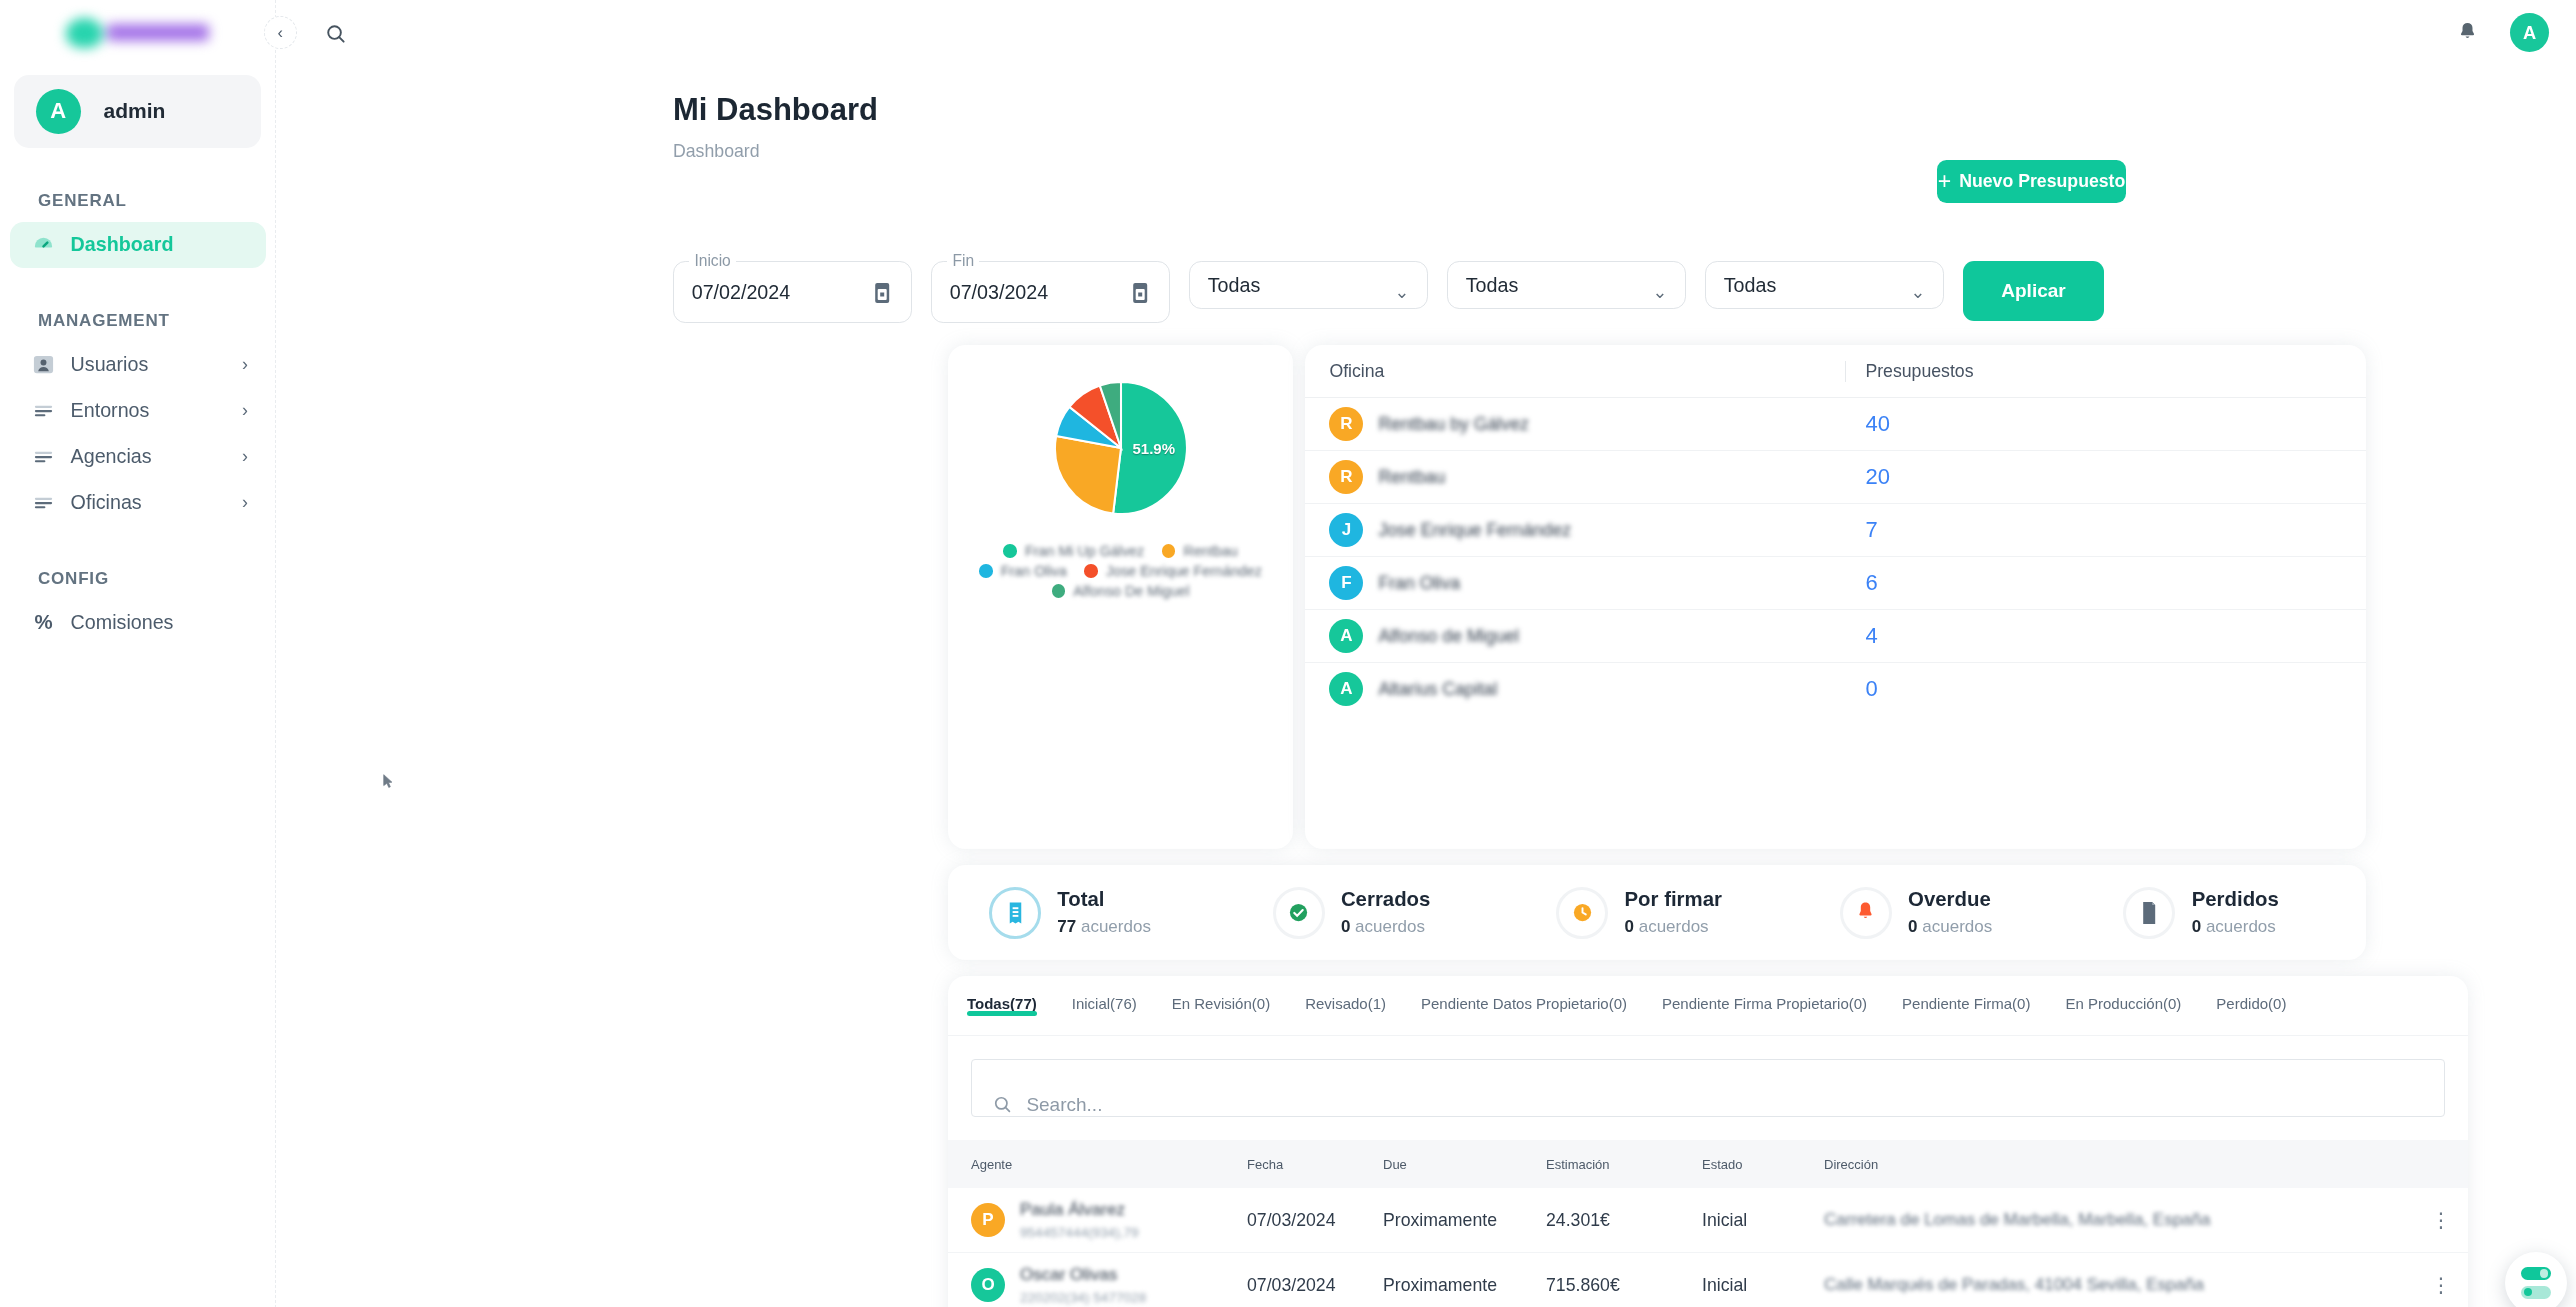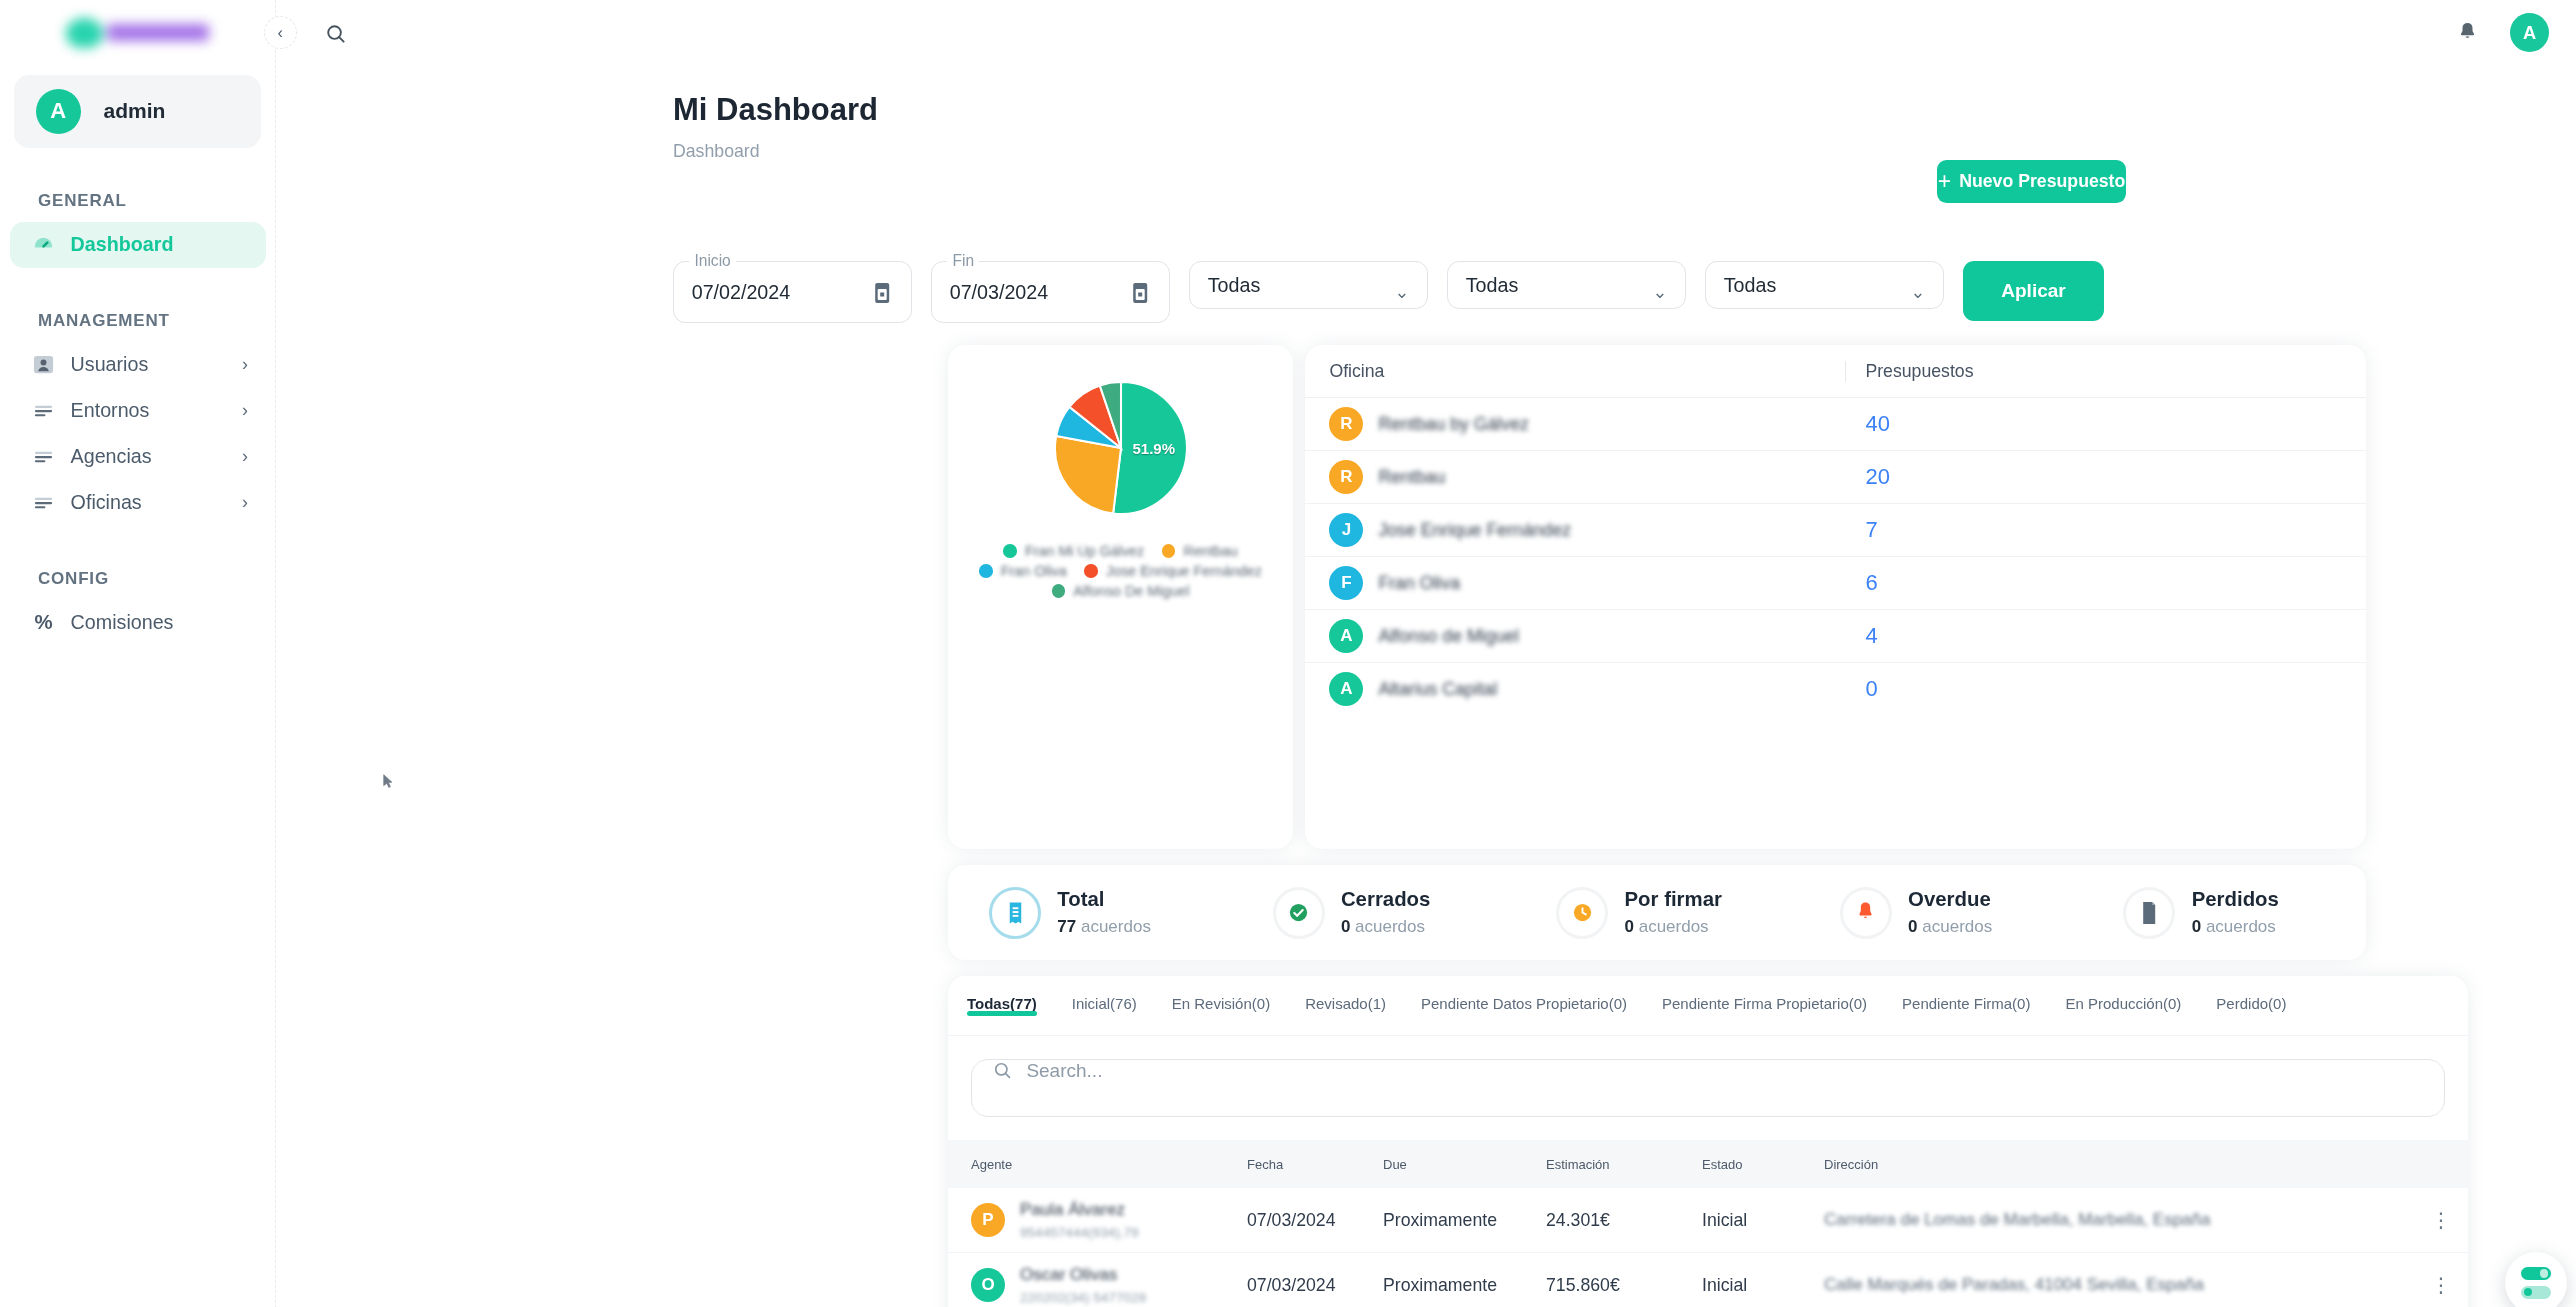--- a/index.html
+++ b/index.html
@@ -48,22 +48,22 @@
     background: #16c79a;
     color: #fff; font-size: 22px; font-weight: 600;
     display: flex; align-items: center; justify-content: center;
     flex: 0 0 auto;
   }
   .user-name { font-size: 21px; color: #212b36; font-weight: 600; }
 
   .nav-section-label {
     font-size: 17px; font-weight: 700; letter-spacing: 0.8px;
     color: #637381;
-    padding: 0 0 0 38px;
-    margin-top: 43px; margin-bottom: 11px;
+    padding: 0 0 0 20px;
+    margin-top: 43px; margin-bottom: 11px; margin-left: 18px;
   }
   .nav-item {
     margin: 0 9.5px;
     height: 46px; border-radius: 13.6px;
     display: flex; align-items: center;
     padding: 0 15px 0 15px;
     cursor: pointer;
     position: relative;
   }
   .nav-item .nav-icon {
@@ -281,22 +281,22 @@
     cursor: pointer;
   }
   .tab.active { color: #1d2836; font-weight: 700; }
   .tab.active::after {
     content: ""; position: absolute;
     left: 0; right: 0; bottom: -4.1px; height: 4.8px;
     background: #0fc79b; border-radius: 2.7px;
   }
   .search-wrap { padding: 23px 23px 0 23px; }
   .search-box {
-    height: 58px; border: 1.4px solid #e2e6ea; border-radius: 17px;
-    display: flex; align-items: flex-start; gap: 13.6px; padding: 0 20.4px;
+    height: 58px; border: 1.4px solid #e2e6ea; border-radius: 4px;
+    display: flex; align-items: flex-end; gap: 13.6px; padding: 0 20.4px;
   }
   .search-box input {
     flex: 1; border: none; outline: none;
     font-size: 19px; color: #6a7685;
     font-family: "Liberation Sans", sans-serif;
     background: transparent;
   }
   .search-box input::placeholder { color: #8e9aa7; }
 
   .dt-head {

